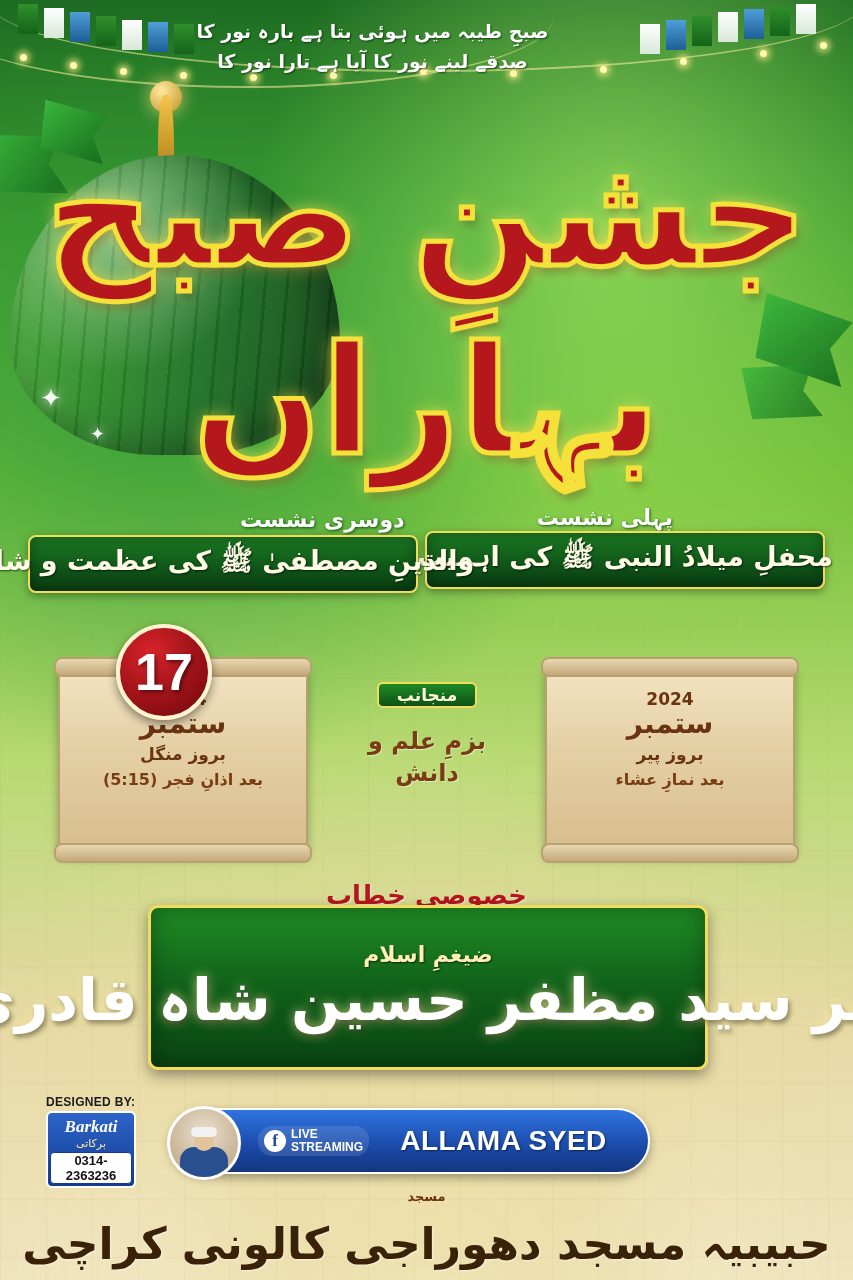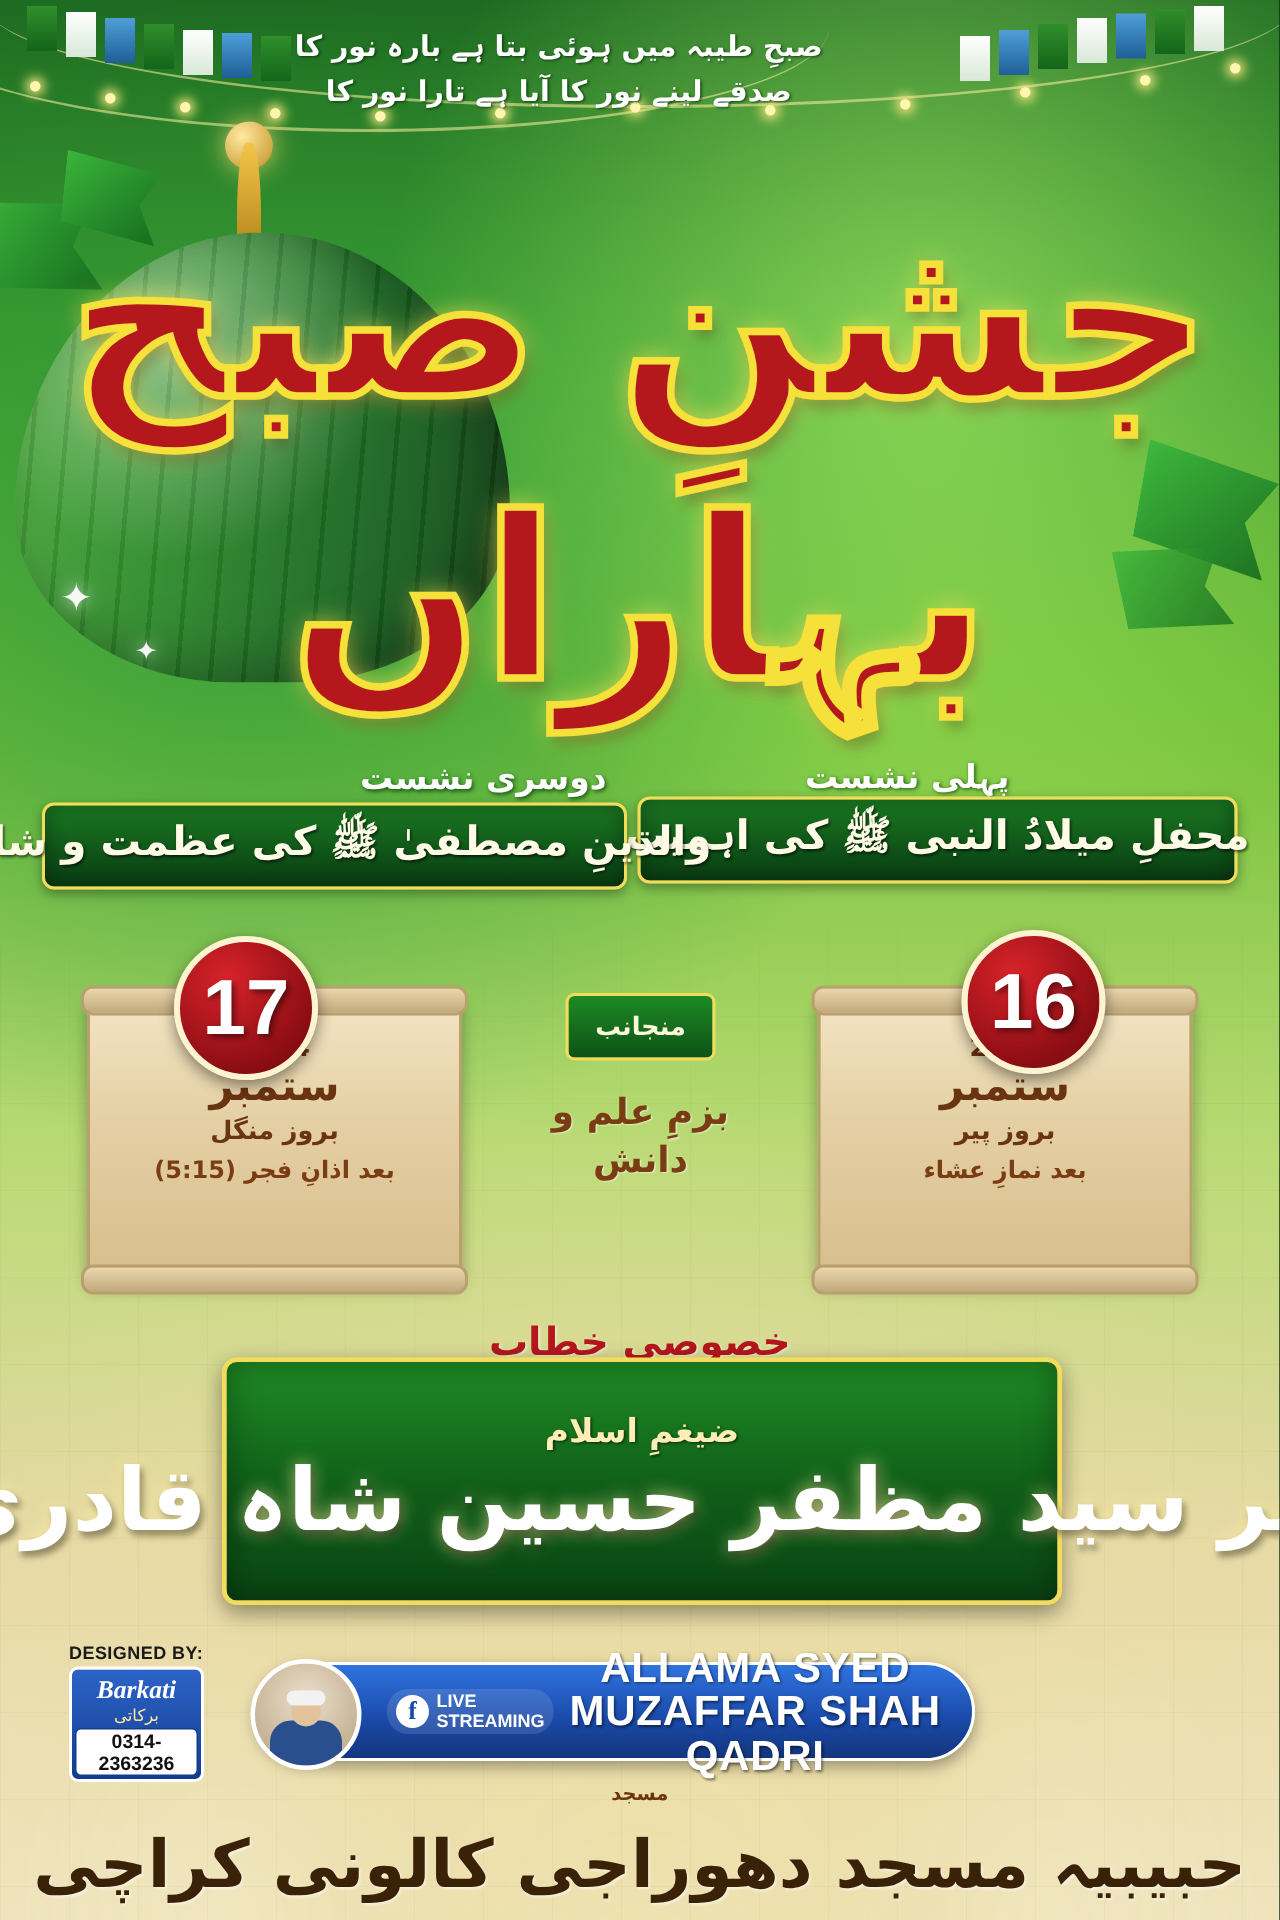--- a/index.html
+++ b/index.html
@@ -175,21 +175,21 @@
     position: absolute; width: 96px; height: 96px; border-radius: 50%;
     background: radial-gradient(circle at 35% 28%, #d8232a, #8d0e14 70%, #6b0a10 100%);
     border: 4px solid #fff4cf;
     box-shadow: 0 4px 10px rgba(0,0,0,.45);
     color: #ffffff; font-size: 52px; font-weight: bold;
     display: flex; align-items: center; justify-content: center;
     text-shadow: 2px 2px 4px rgba(0,0,0,.5);
   }
 
   .center-tag {
-    position: absolute; left: 377px; top: 32px; width: 100px; height: 45px;
+    position: absolute; left: 377px; top: 52px; width: 100px; height: 26px;
     background: linear-gradient(180deg,#1e8a24,#0d5216);
     border: 2px solid #f2dc5c; border-radius: 6px;
     display:flex; align-items:center; justify-content:center;
   }
   .center-tag span { color:#fff8d8; font-size: 17px; font-weight: bold; }
   .center-mid {
     position: absolute; left: 352px; top: 95px; width: 150px;
     text-align: center; color: #7a3c12; font-size: 24px; font-weight: bold;
     line-height: 1.35;
     text-shadow: 1px 1px 1px rgba(255,255,255,.5);
@@ -357,21 +357,20 @@
   <div class="scrolls">
 
     <div class="scroll" style="right:58px;">
       <div class="scroll-text urdu">
         <div class="sc-small">2024</div>
         <div class="sc-month">ستمبر</div>
         <div class="sc-small">بروز پیر</div>
         <div class="sc-note">بعد نمازِ عشاء</div>
       </div>
     </div>
-    <div class="daybadge" style="right:116px; top:-10px;">16</div>
 
     <div class="scroll" style="left:58px;">
       <div class="scroll-text urdu">
         <div class="sc-small">2024</div>
         <div class="sc-month">ستمبر</div>
         <div class="sc-small">بروز منگل</div>
         <div class="sc-note">بعد اذانِ فجر (5:15)</div>
       </div>
     </div>
     <div class="daybadge" style="left:116px; top:-6px;">17</div>
@@ -405,21 +404,20 @@
     </div>
     <div class="live-pill">
       <span class="fb-icon">f</span>
       <span class="live-txt">
         <span>LIVE</span><br>
         <span>STREAMING</span>
       </span>
     </div>
     <div class="live-name">
       <span>ALLAMA SYED</span><br>
-      <span>MUZAFFAR SHAH QADRI</span>
     </div>
   </div>
 
   <div class="footer">
     <div class="f-crest urdu">مسجد</div>
     <div class="f-name urdu">حبیبیہ مسجد دھوراجی کالونی کراچی</div>
   </div>
 
 </div>
 

